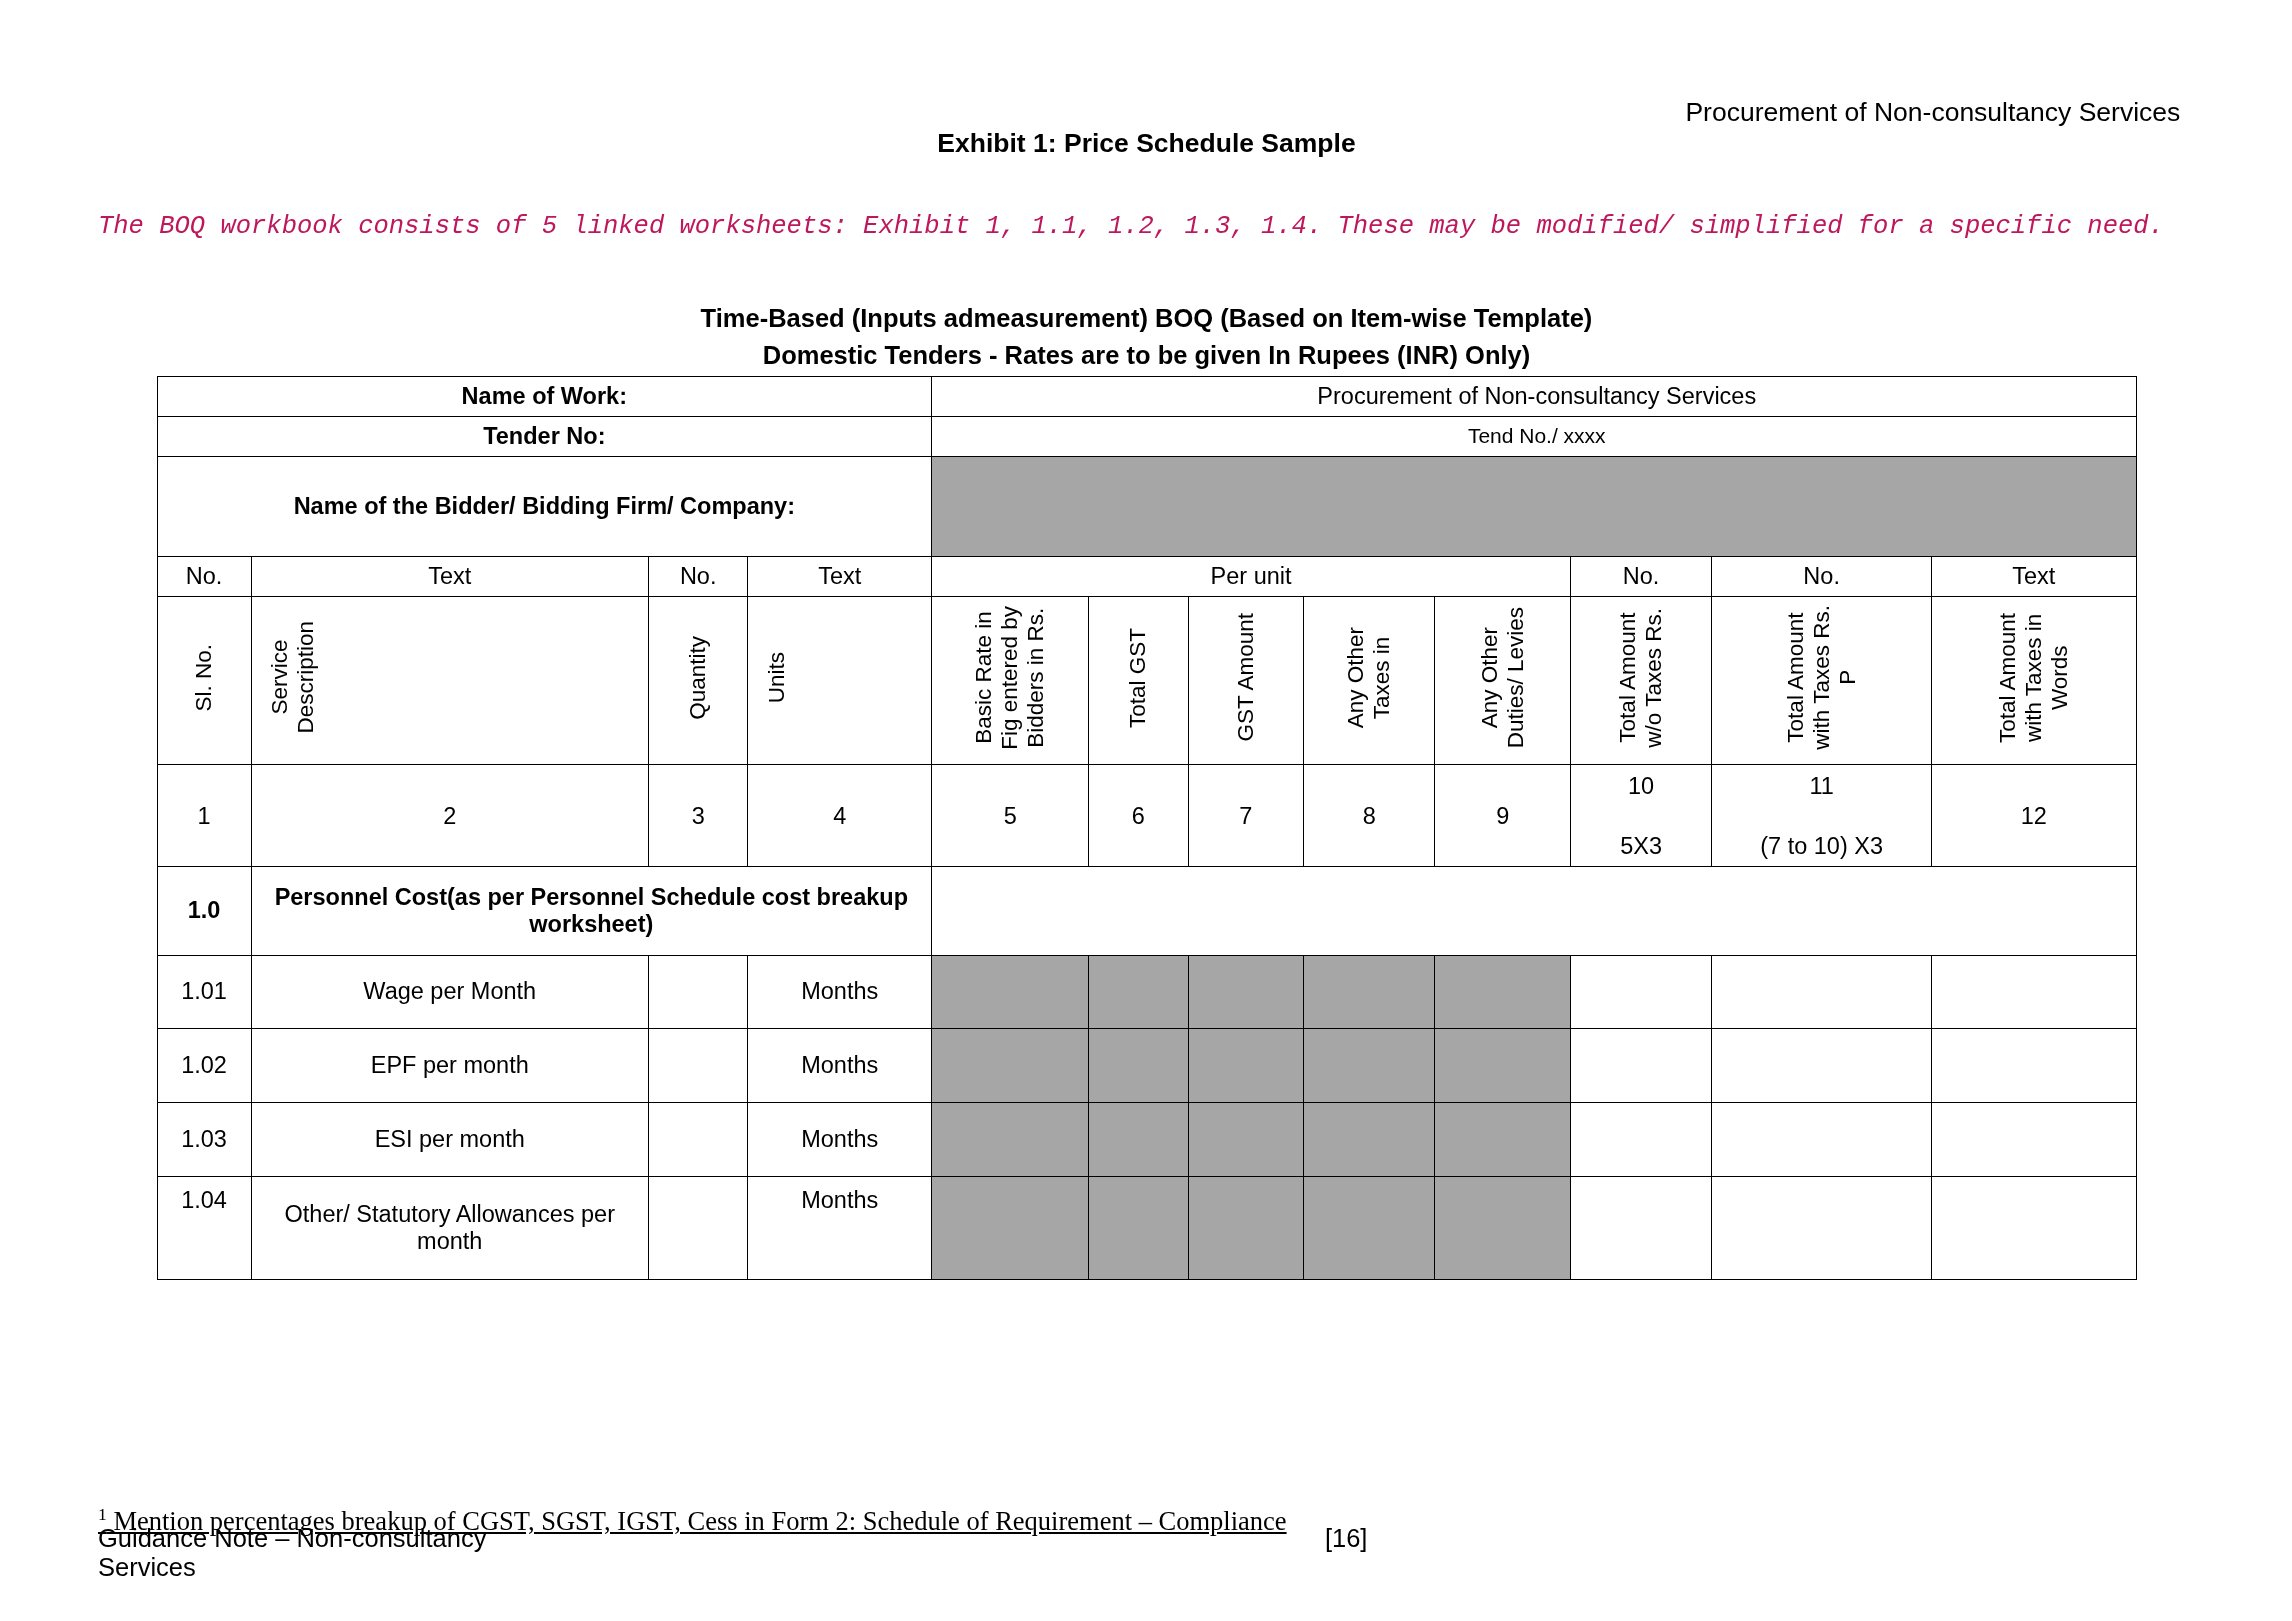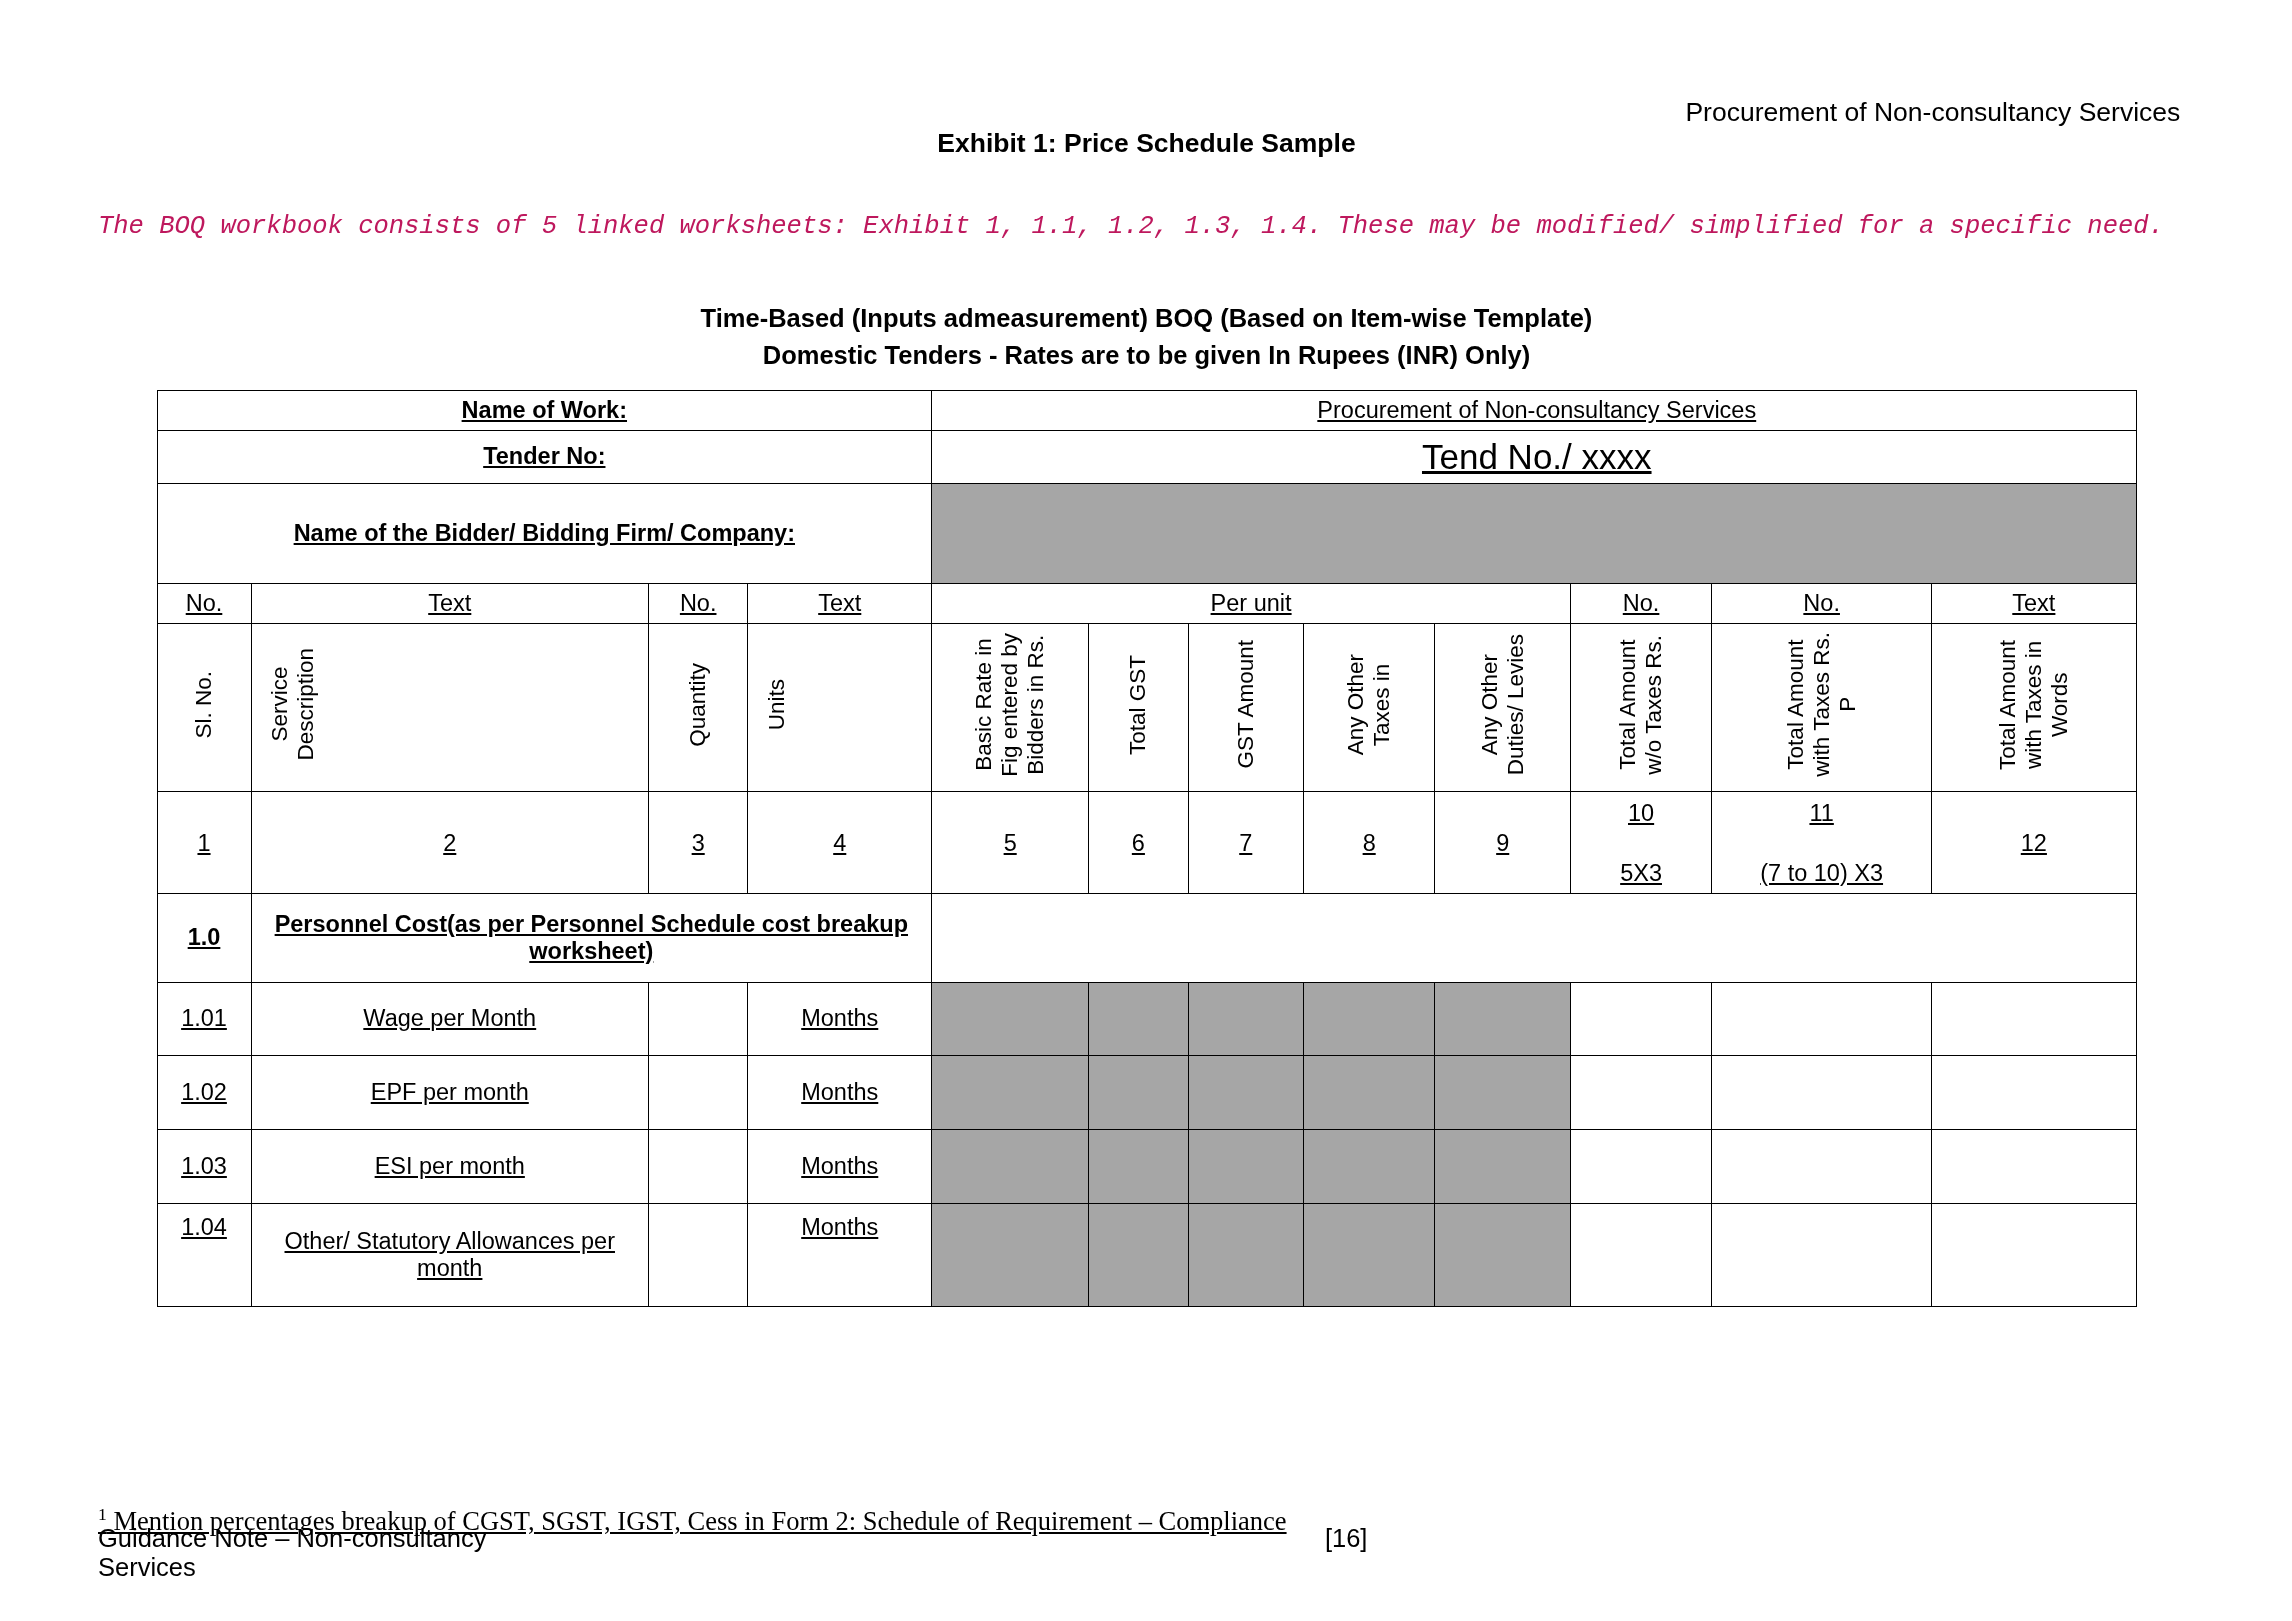--- a/index.html
+++ b/index.html
@@ -44,42 +44,41 @@
   }
   .boq-title {
     text-align: center;
     font-weight: bold;
     font-size: 25.5px;
     margin-top: 59px;
     line-height: 1.45;
   }
   table.boq {
     border-collapse: collapse;
-    margin: 16px auto 0 auto;
+    margin: 2px auto 0 auto;
     width: 1980px;
     table-layout: fixed;
-    text-decoration: underline;
   }
   table.boq td {
     border: 1.5px solid #000;
     padding: 5.9px 7.8px;
     font-size: 23.5px;
     vertical-align: middle;
     text-align: center;
     background: #fff;
   }
   .label-cell {
     font-weight: bold;
     text-align: center;
   }
   .value-cell {
     text-align: left;
     padding-left: 13.7px !important;
   }
-  .value-cell.big { font-size: 35px; }
+  .value-cell.big { font-size: 21px; }
   .shaded { background: #a6a6a6 !important; }
   .vert {
     height: 167px;
     padding: 0 !important;
   }
   .vert .vtext {
     writing-mode: vertical-rl;
     transform: rotate(180deg);
     display: inline-block;
     text-align: center;

